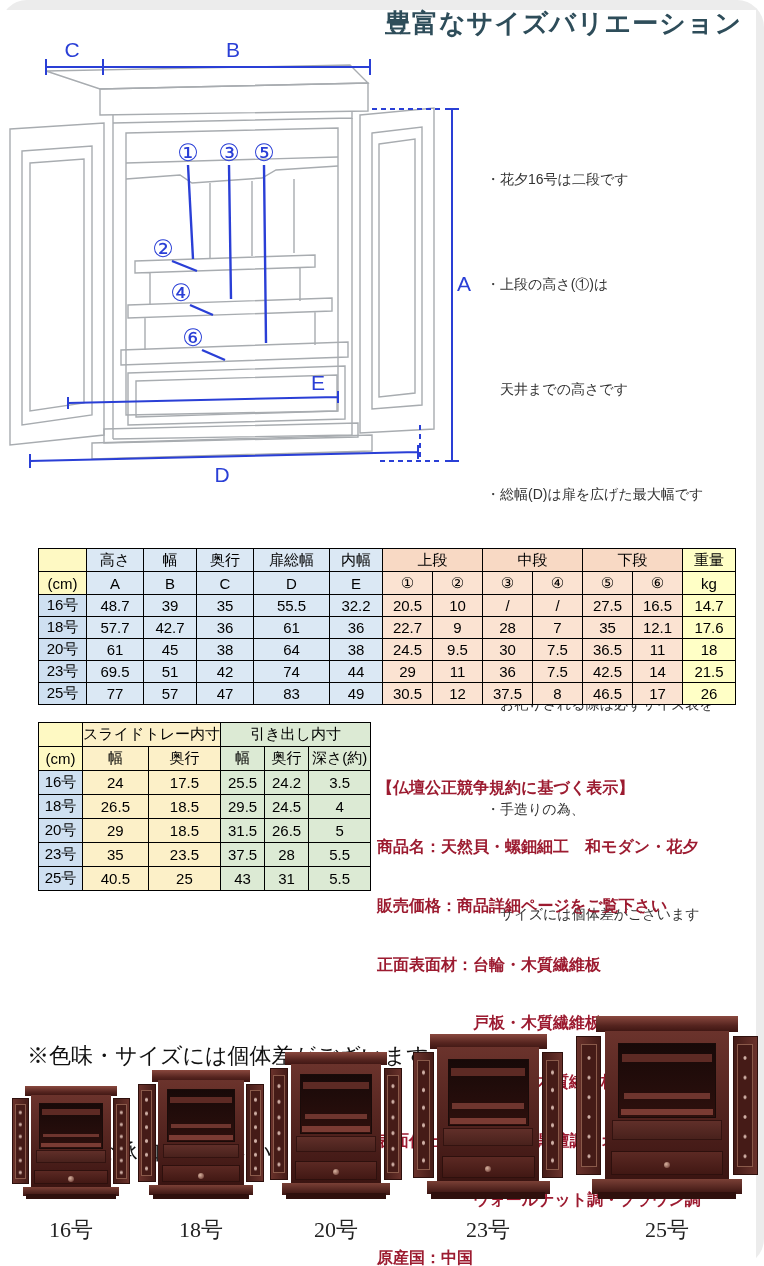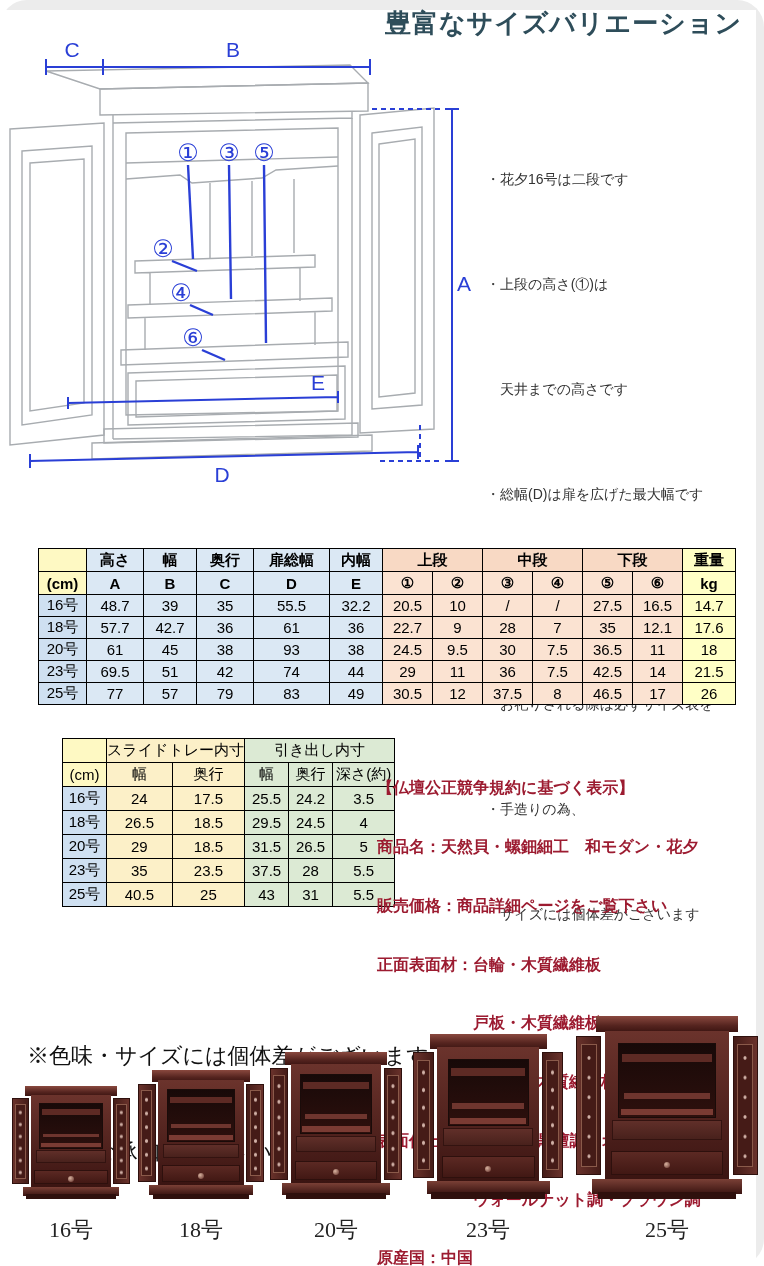--- a/index.html
+++ b/index.html
@@ -9,23 +9,23 @@
   .edge-right{position:absolute;left:756px;top:0;width:8px;height:1266px;background:#ececec;}
   .title{position:absolute;top:6px;right:22px;font-size:26px;font-weight:bold;color:#2e4d5a;letter-spacing:1px;}
   
   .diagram{position:absolute;left:0;top:22px;}
   
   .notes{position:absolute;left:486px;top:92px;font-size:14px;color:#333;line-height:35px;white-space:pre;}
   
   table{border-collapse:collapse;table-layout:fixed;}
   th,td{border:1px solid #000;text-align:center;font-weight:normal;font-size:15px;white-space:nowrap;overflow:hidden;color:#000;}
   .t1{position:absolute;left:38px;top:548px;}
-  .t1 tr.h th{height:23px;font-weight:bold;}
+  .t1 tr.h th{height:23px;}
   .t1 tr.d td{height:22px;}
-  .t2{position:absolute;left:38px;top:738px;margin-left:24px;}
+  .t2{position:absolute;left:38px;top:722px;}
   .t2 th,.t2 td{height:24px;}
   .c-hdrblue{background:#fef9c3;}
   .c-lblue{background:#dbe8f4;}
   .c-rowlbl{background:#cfe0f1;}
   .c-peach-h{background:#f8d9c4;margin-left:8px;}
   .c-peach{background:#fbe3d2;}
   .c-yellow{background:#ffffc6;}
   .c-sand{background:#fcf0c8;}
   .c-green{background:#dcead4;}
   
@@ -213,21 +213,21 @@
       <td class="c-peach">7</td>
       <td class="c-peach">35</td>
       <td class="c-peach">12.1</td>
       <td class="c-yellow">17.6</td>
     </tr>
     <tr class="d">
       <td class="c-rowlbl">20号</td>
       <td class="c-lblue">61</td>
       <td class="c-lblue">45</td>
       <td class="c-lblue">38</td>
-      <td class="c-lblue">93</td>
+      <td class="c-lblue">64</td>
       <td class="c-lblue">38</td>
       <td class="c-peach">24.5</td>
       <td class="c-peach">9.5</td>
       <td class="c-peach">30</td>
       <td class="c-peach">7.5</td>
       <td class="c-peach">36.5</td>
       <td class="c-peach">11</td>
       <td class="c-yellow">18</td>
     </tr>
     <tr class="d">
@@ -242,21 +242,21 @@
       <td class="c-peach">36</td>
       <td class="c-peach">7.5</td>
       <td class="c-peach">42.5</td>
       <td class="c-peach">14</td>
       <td class="c-yellow">21.5</td>
     </tr>
     <tr class="d">
       <td class="c-rowlbl">25号</td>
       <td class="c-lblue">77</td>
       <td class="c-lblue">57</td>
-      <td class="c-lblue">79</td>
+      <td class="c-lblue">47</td>
       <td class="c-lblue">83</td>
       <td class="c-lblue">49</td>
       <td class="c-peach">30.5</td>
       <td class="c-peach">12</td>
       <td class="c-peach">37.5</td>
       <td class="c-peach">8</td>
       <td class="c-peach">46.5</td>
       <td class="c-peach">17</td>
       <td class="c-yellow">26</td>
     </tr>

